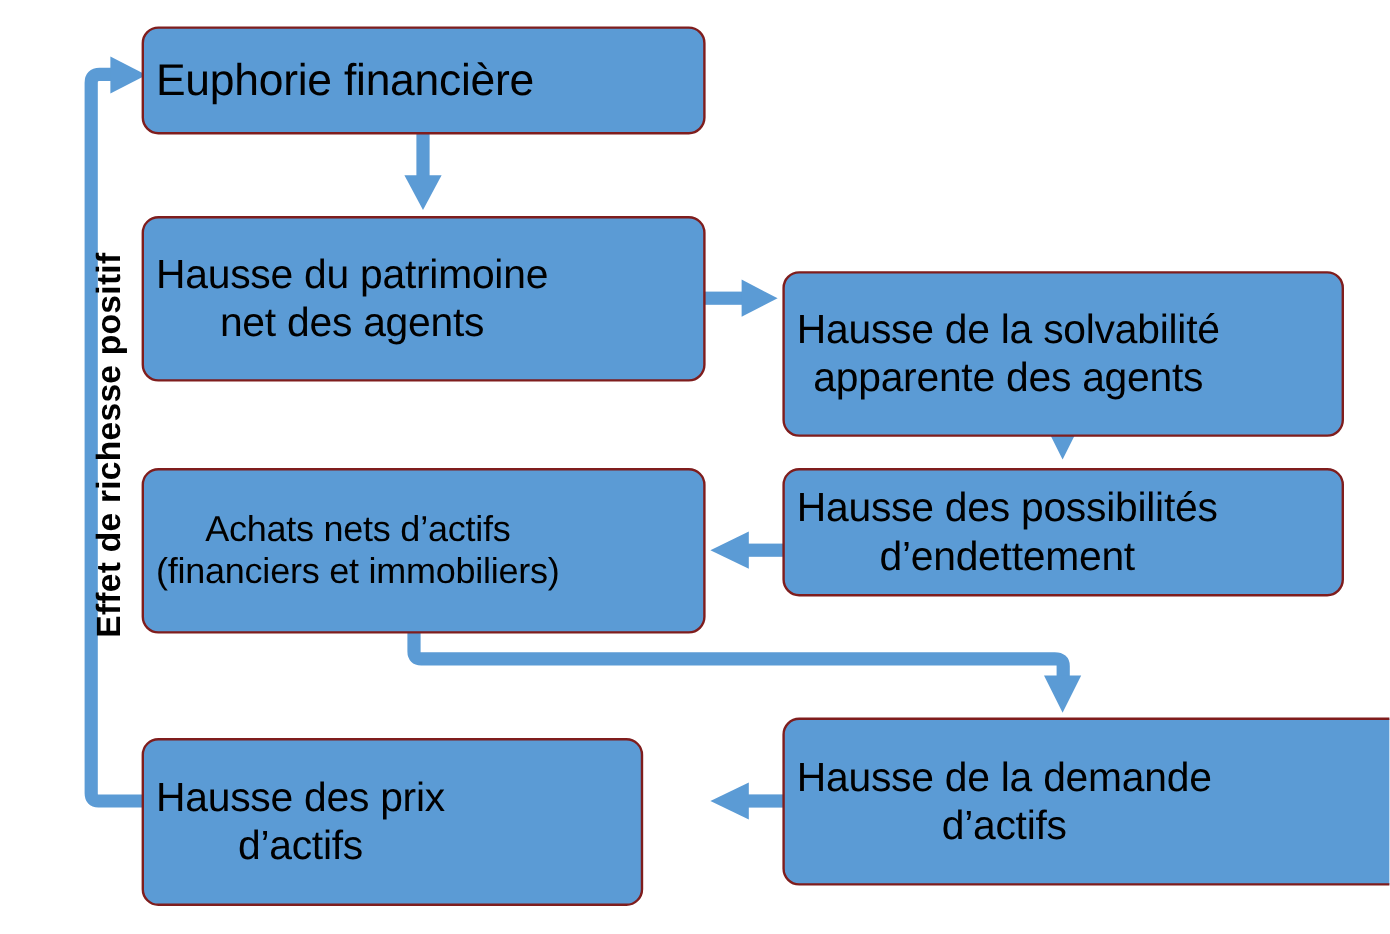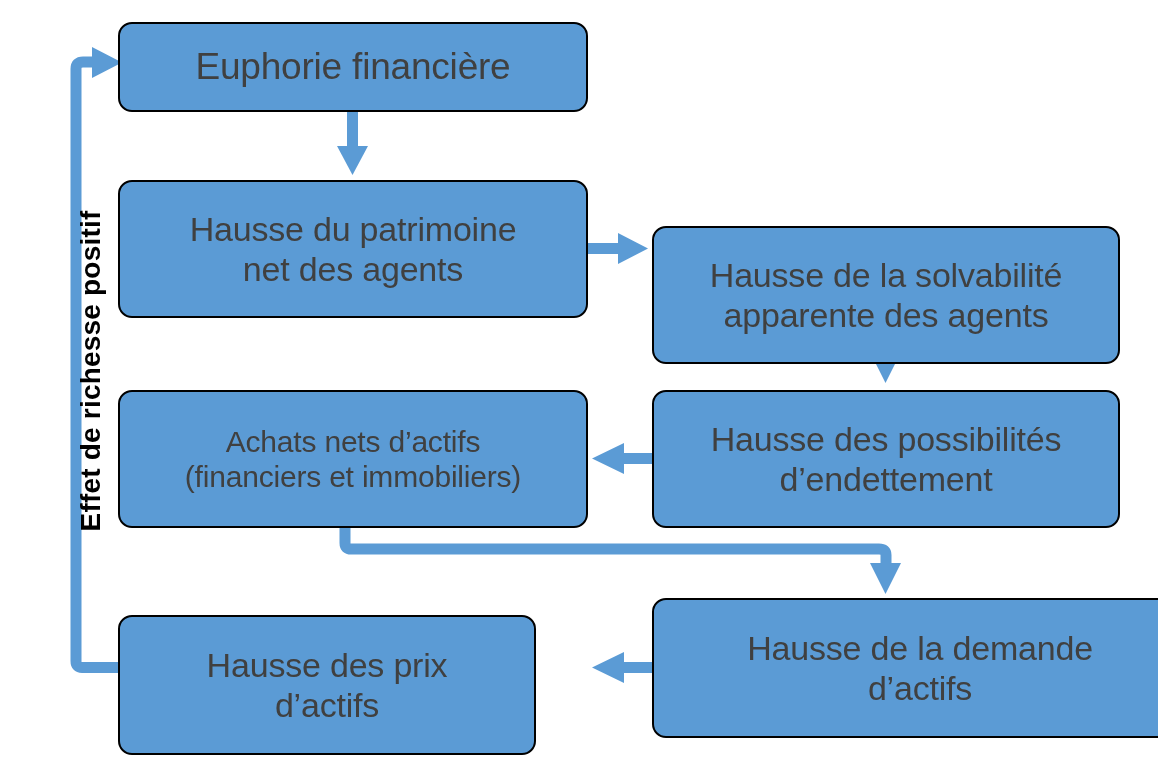--- a/index.html
+++ b/index.html
@@ -14,46 +14,45 @@
     position: relative;
     width: 1158px;
     height: 778px;
     background: #ffffff;
     overflow: hidden;
   }
   .node {
     position: absolute;
     box-sizing: border-box;
     background: #5B9BD5;
-    border: 2px solid #000000;
+    border: 2px solid #7f1d1d;
     border-radius: 14px;
-    color: #404040;
+    color: #000000;
     display: flex;
     align-items: center;
-    justify-content: center;
     text-align: center;
     line-height: 1.18;
     font-weight: 400;
     letter-spacing: -0.2px;
     padding: 2px 10px;
   }
   .node-label {
     display: block;
     white-space: pre-line;
   }
   .fs-lg { font-size: 37px; }
   .fs-md { font-size: 34px; }
   .fs-sm { font-size: 30px; }
 
   
   #node-euphorie      { left: 118px; top: 22px;  width: 470px; height: 90px;  }
   #node-patrimoine    { left: 118px; top: 180px; width: 470px; height: 138px; }
   #node-solvabilite   { left: 652px; top: 180px; width: 468px; height: 138px; margin-top: 46px; }
   #node-achats        { left: 118px; top: 390px; width: 470px; height: 138px; }
-  #node-endettement   { left: 652px; top: 390px; width: 468px; height: 138px; }
+  #node-endettement   { left: 652px; top: 390px; width: 468px; height: 107px; }
   #node-prix          { left: 118px; top: 615px; width: 418px; height: 140px; }
   #node-demande       { left: 652px; top: 598px; width: 536px; height: 140px; }
 
   .conn {
     position: absolute;
     left: 0;
     top: 0;
     width: 1158px;
     height: 778px;
     pointer-events: none;

